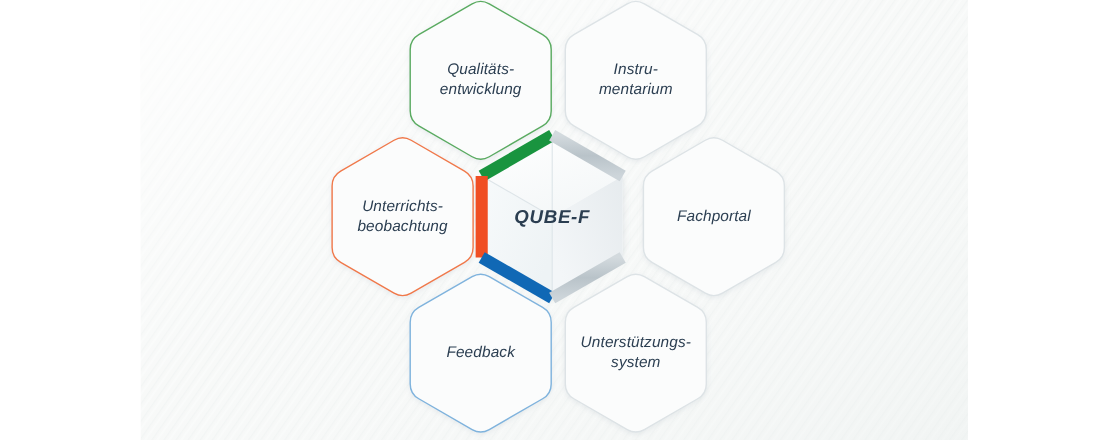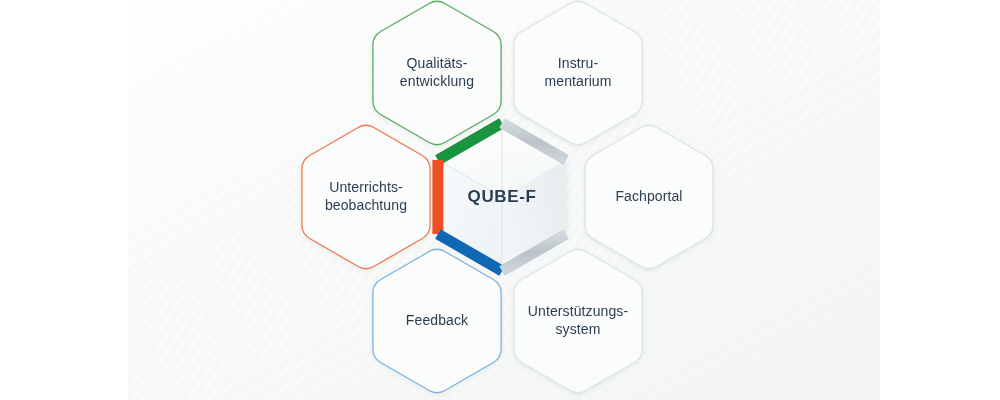--- a/index.html
+++ b/index.html
@@ -12,20 +12,21 @@
     width: 1000px;
     height: 400px;
     overflow: hidden;
     font-family: "Liberation Sans", sans-serif;
   }
   #stage {
     position: relative;
     width: 920px;
     height: 400px;
     background: #ffffff;
+    font-style: italic;
   }
   #canvas {
     display: block;
     width: 1000px;
     height: 400px;
   }
   .hex-label {
     font-family: "Liberation Sans", sans-serif;
     font-size: 14px;
     fill: #2b3e51;

